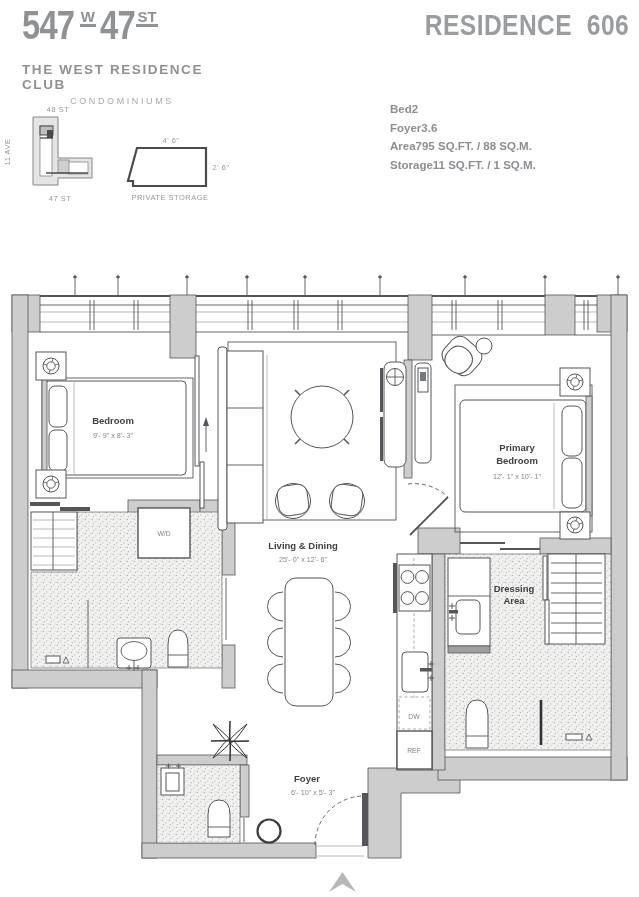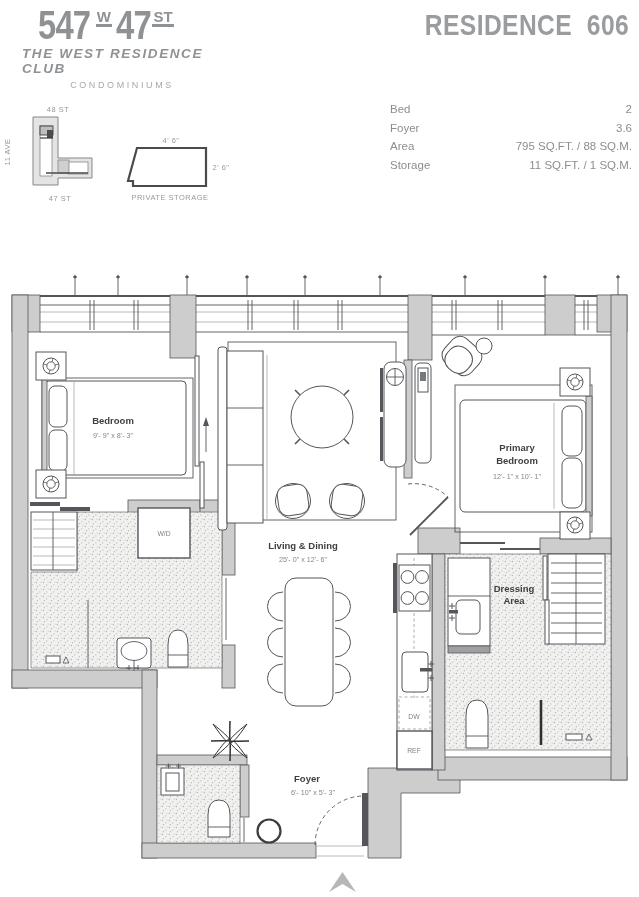--- a/index.html
+++ b/index.html
@@ -1,31 +1,31 @@
 <!DOCTYPE html>
 <html><head>
 <meta charset="utf-8">
 <style>
   html,body{margin:0;padding:0;background:#fff;}
   .sheet{position:relative;width:639px;height:897px;background:#fff;overflow:hidden;
          font-family:"Liberation Sans",sans-serif;color:#8f9295;}
   
   .logo{position:absolute;left:22px;top:6px;width:230px;}
-  .logo-line1{display:flex;align-items:flex-start;color:#8f9295;font-weight:700;margin-left:16px;}
+  .logo-line1{display:flex;align-items:flex-start;color:#8f9295;font-weight:700;}
   .big-num{font-size:40px;line-height:38px;letter-spacing:-1px;transform:scaleX(.82);transform-origin:left;}
   .small-cap{font-size:15px;font-weight:700;margin-top:3px;border-bottom:3px solid #8f9295;line-height:15px;
              padding:0 1px;margin-left:-6px;margin-right:4px;}
-  .logo-line2{font-size:13.5px;font-weight:700;letter-spacing:1.6px;color:#8f9295;margin-top:2px;font-style:italic;}
+  .logo-line2{font-size:13.5px;font-weight:700;letter-spacing:1.6px;color:#8f9295;margin-top:18px;}
   .logo-line3{font-size:9px;letter-spacing:2.6px;color:#a6a9ab;margin-top:4px;text-align:center;width:200px;}
   .residence{position:absolute;right:10px;top:8px;font-size:30px;font-weight:700;color:#9a9da0;
              letter-spacing:.5px;transform:scaleX(.82);transform-origin:right;white-space:nowrap;}
   .residence .num{margin-left:18px;}
   
   .details{position:absolute;left:390px;top:100px;width:242px;font-size:11.5px;color:#8b8e92;}
-  .details .row{display:flex;justify-content:space-between;line-height:18.5px;}
+  .details .row{display:flex;line-height:18.5px;font-weight:bold;}
   svg{position:absolute;left:0;top:0;}
   svg text{font-family:"Liberation Sans",sans-serif;}
   .w{fill:#cdcdce;stroke:#55565a;stroke-width:.8;}
   .f{fill:#fff;stroke:#55565a;stroke-width:1;}
   .f2{fill:#fff;stroke:#55565a;stroke-width:1.4;}
   .ln{stroke:#55565a;stroke-width:.9;fill:none;}
   .thin{stroke:#8a8b8d;stroke-width:.6;fill:none;}
   .dk{fill:#55565a;}
   .stip{fill:url(#stip);stroke:#6a6b6d;stroke-width:.7;}
   .dash{stroke:#55565a;stroke-width:.9;fill:none;stroke-dasharray:4 3;}

